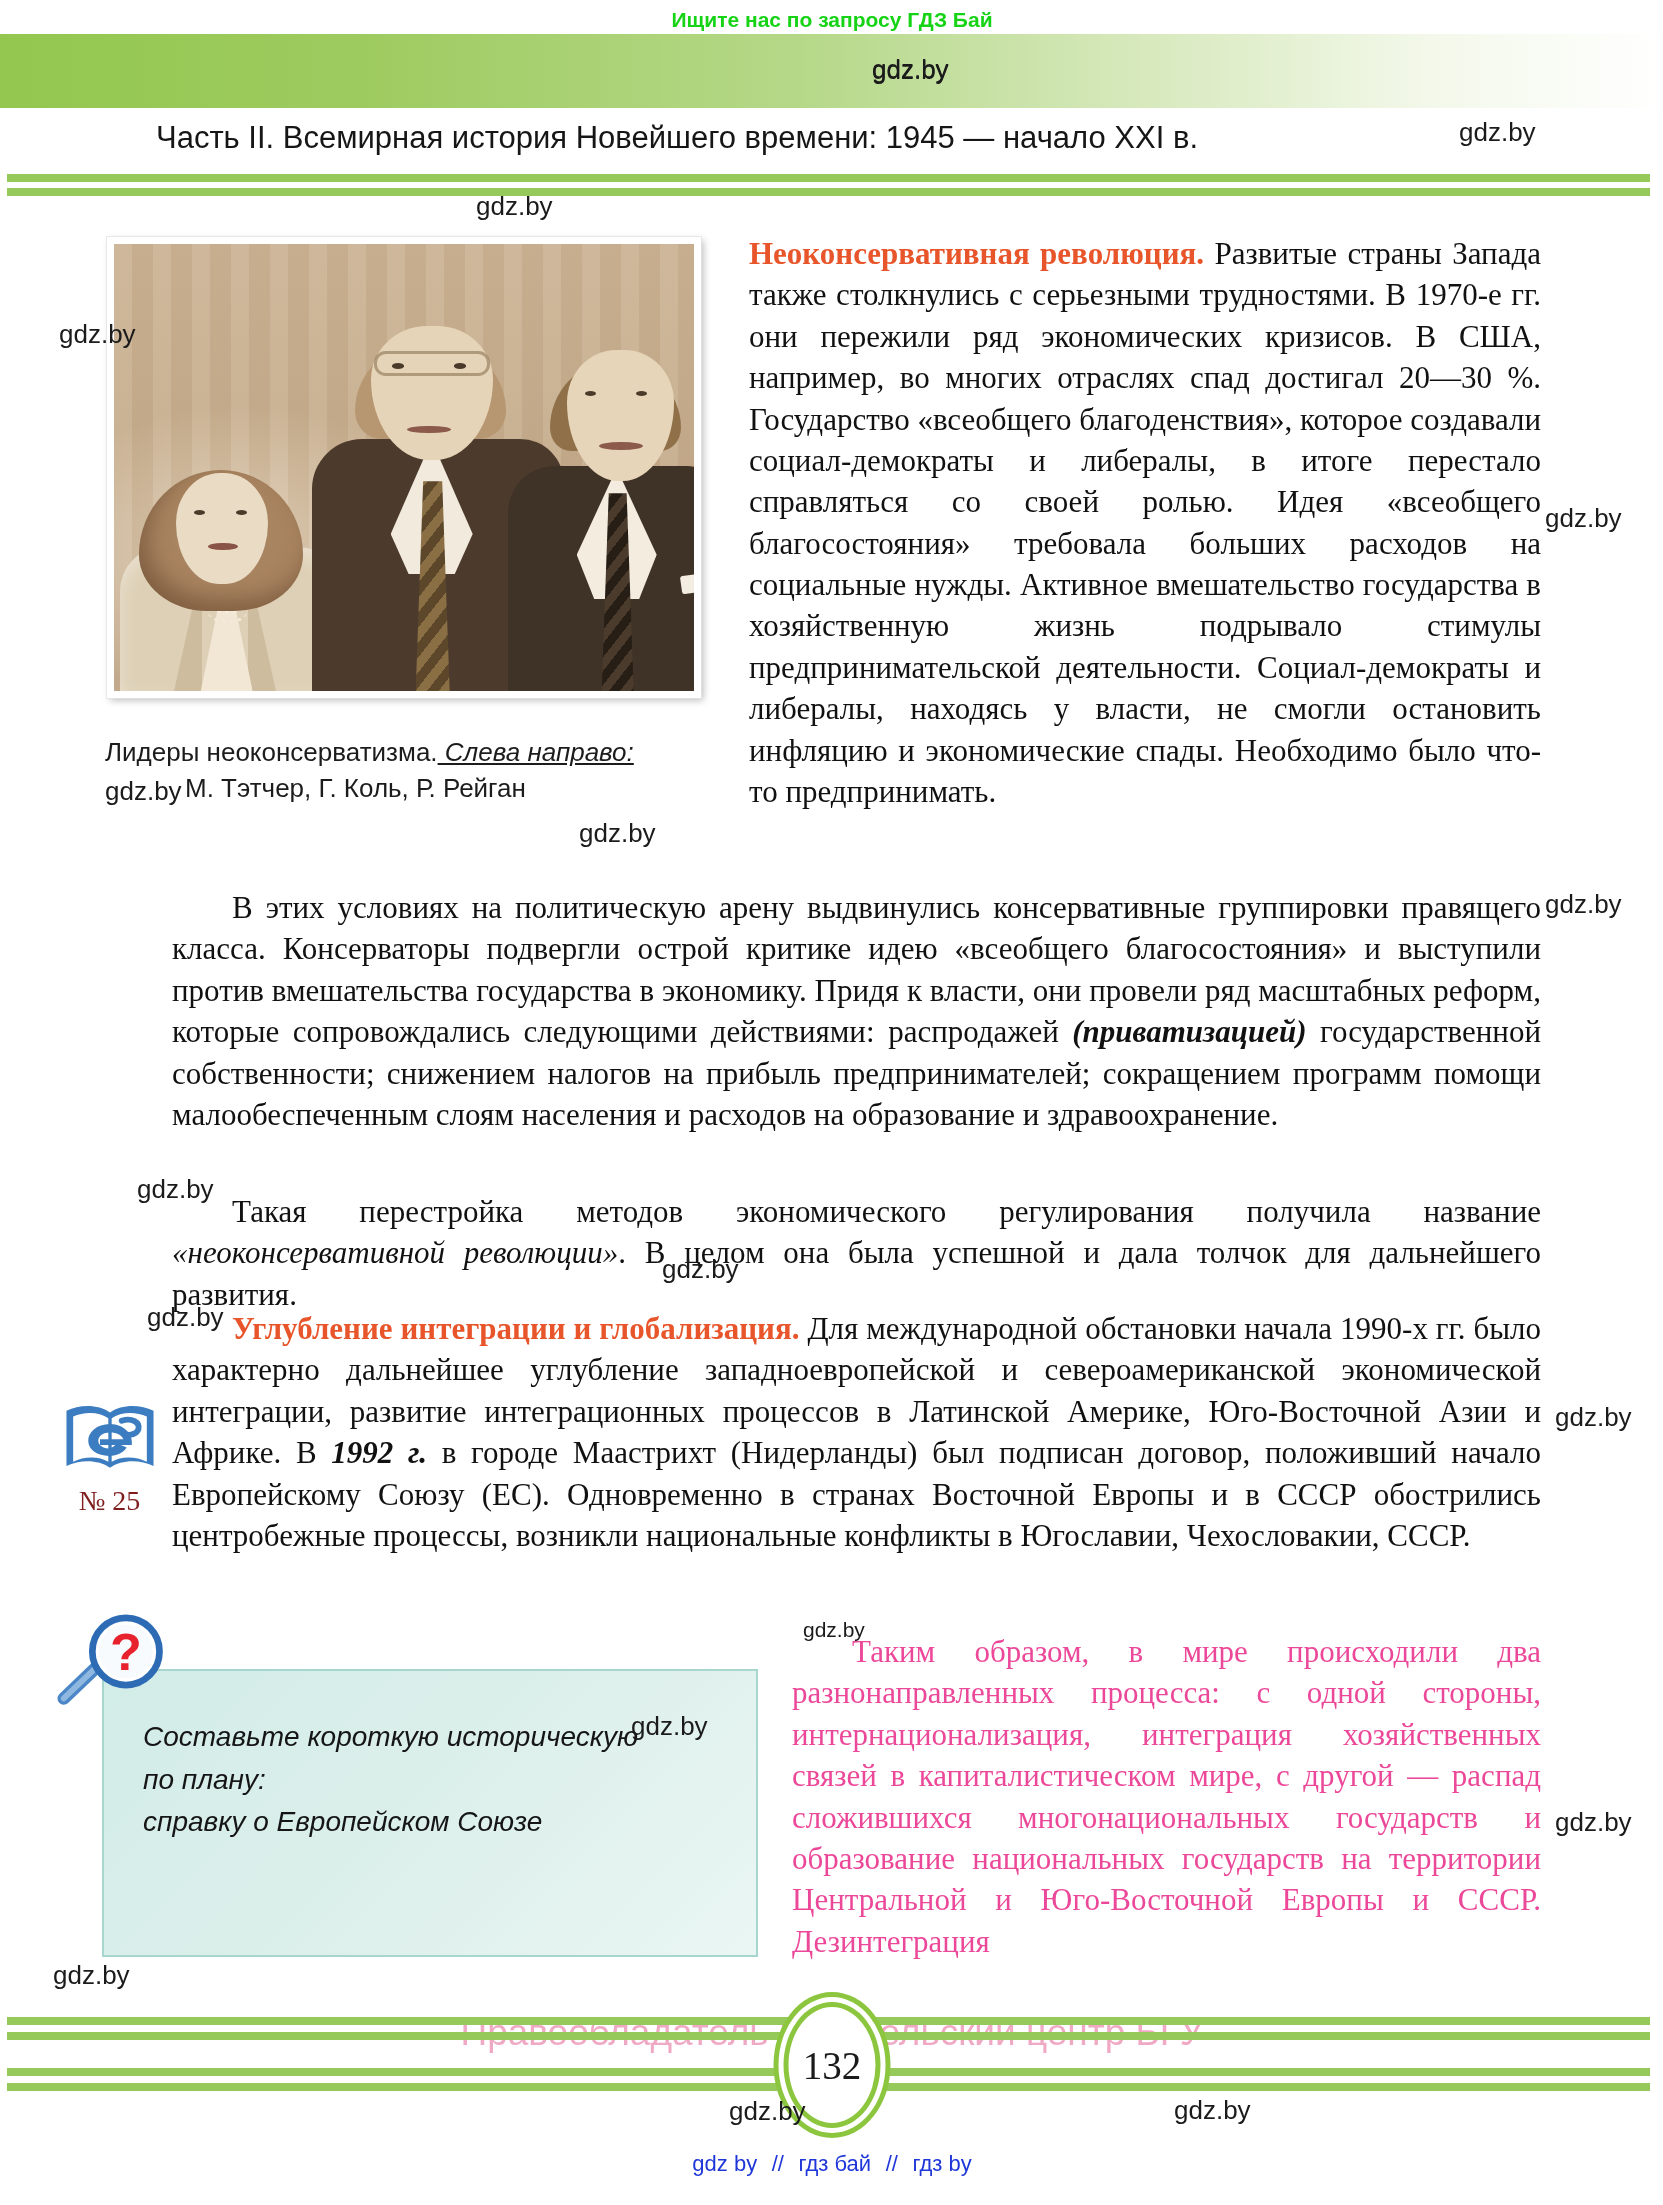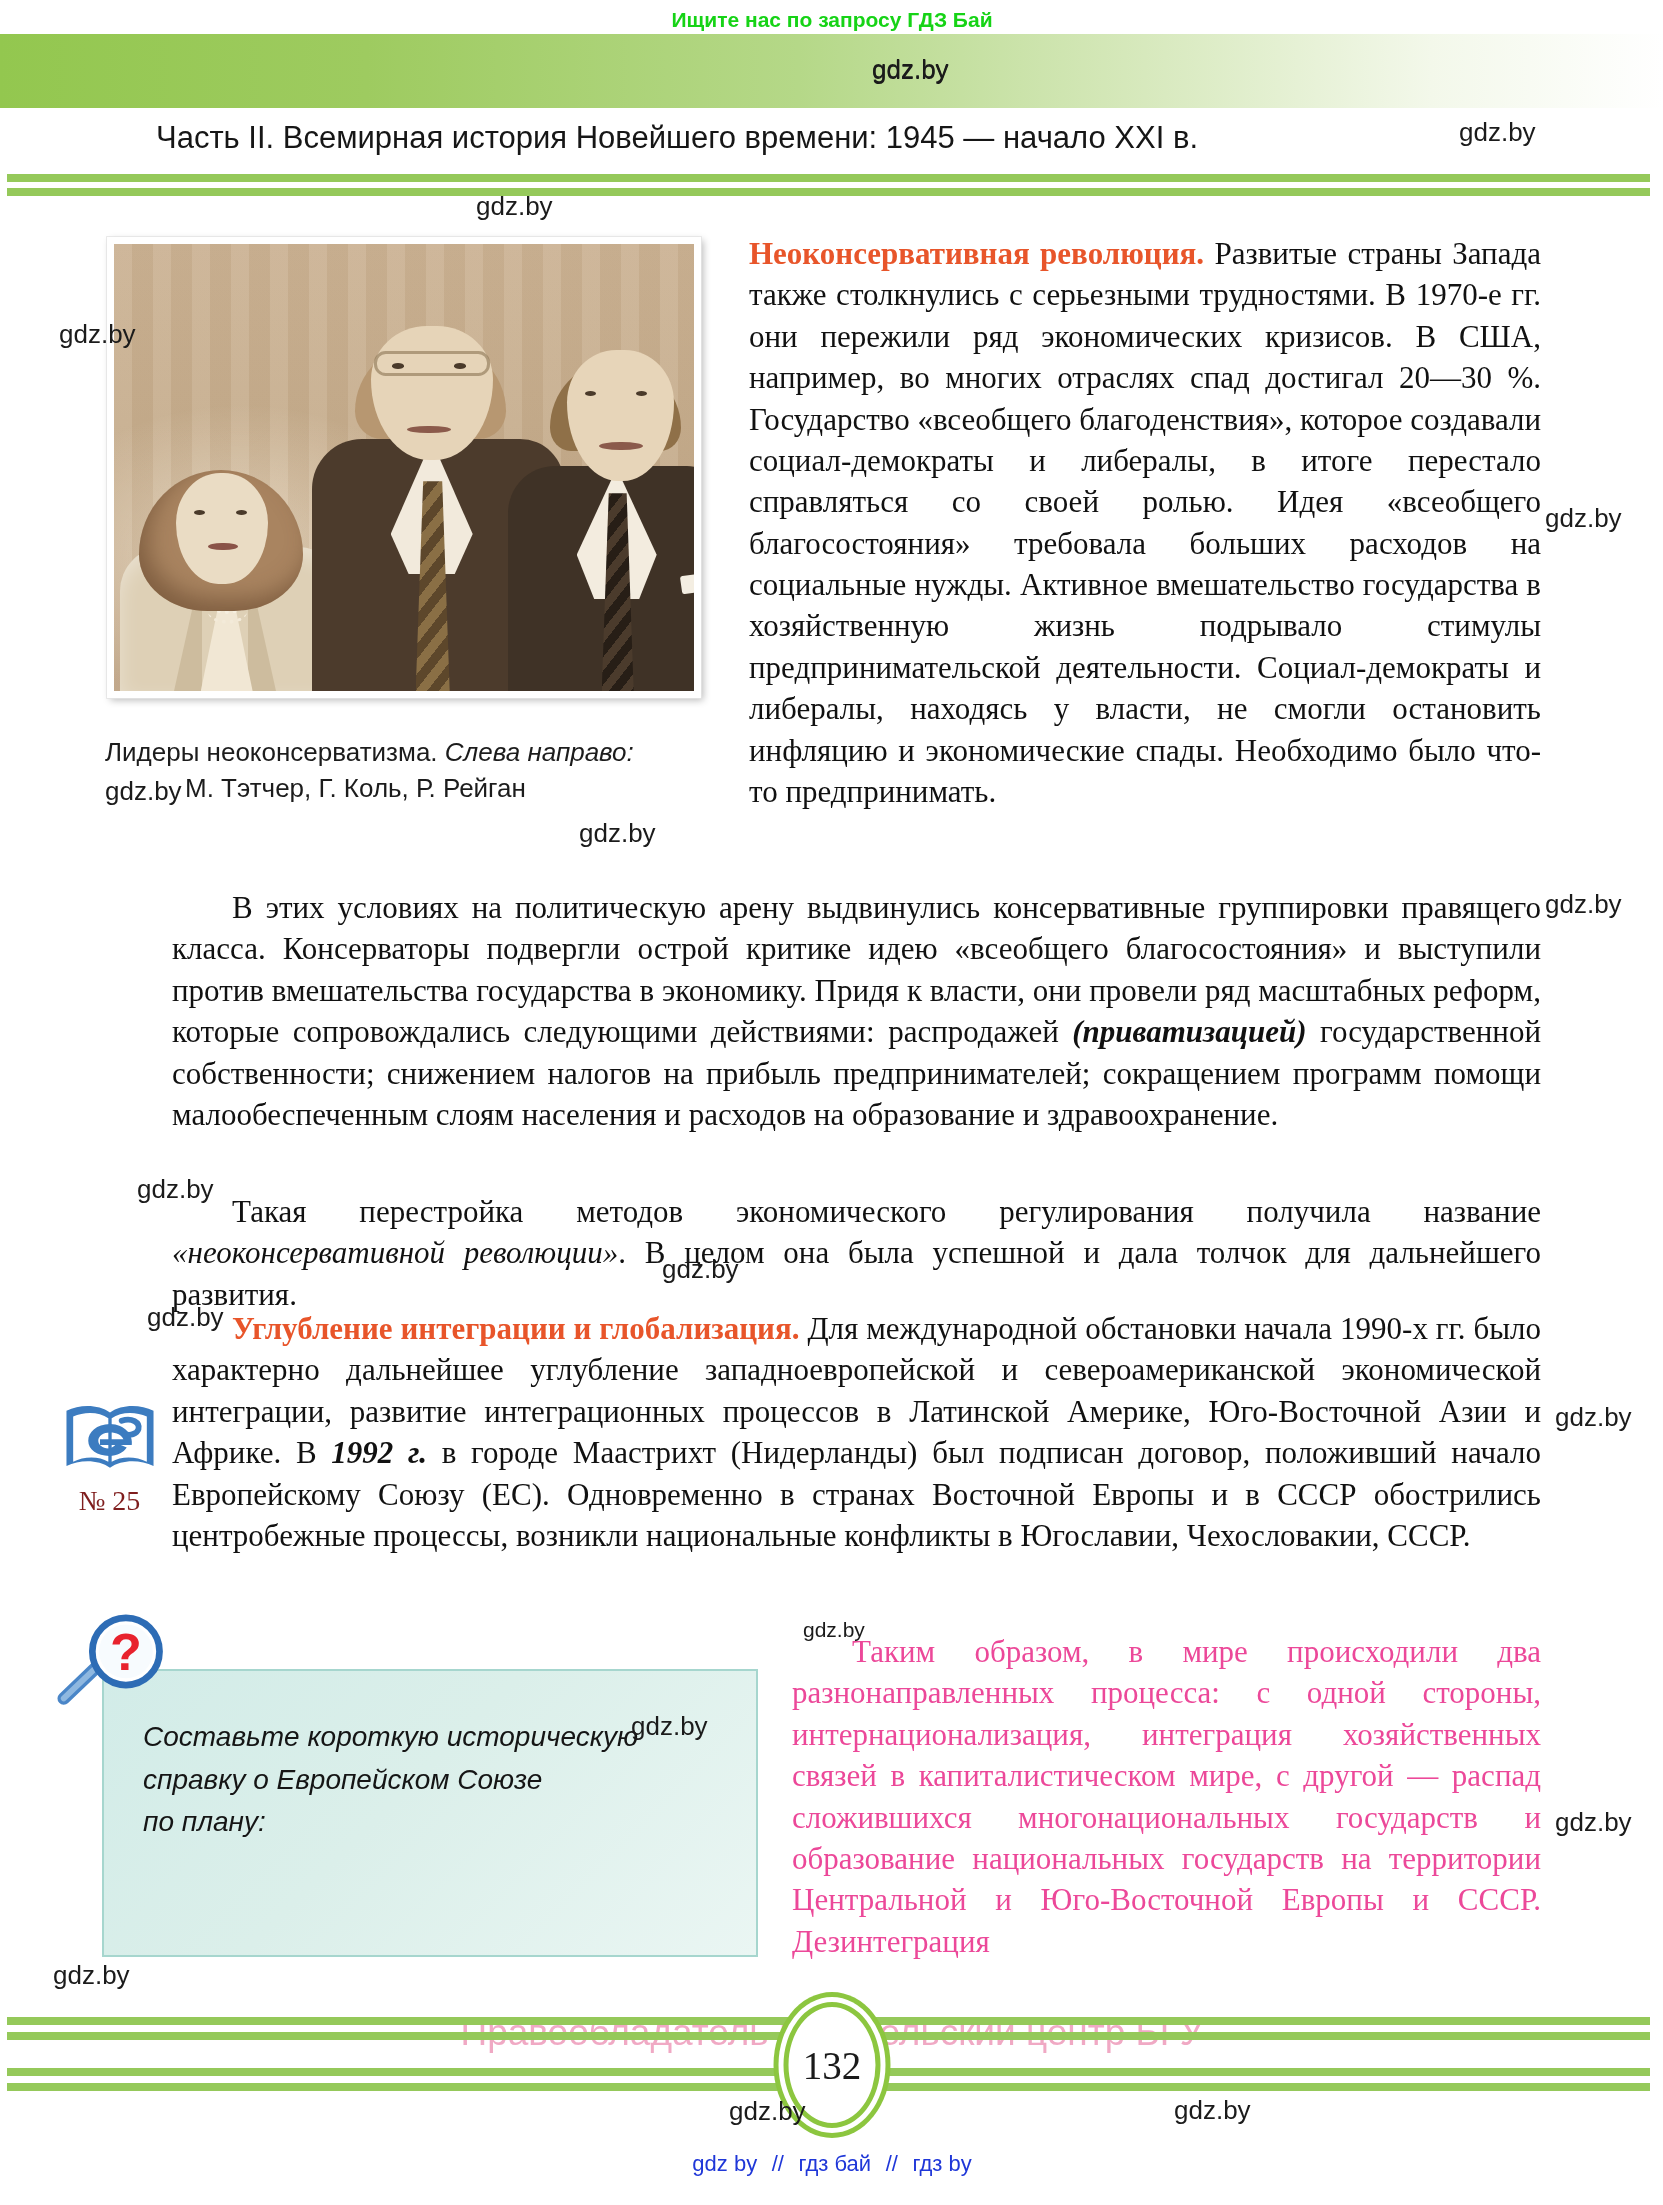--- a/index.html
+++ b/index.html
@@ -175,21 +175,21 @@
     left:567px; bottom:99px; width:34px; height:18.4px; background:#f4eee2;
     transform:rotate(-8deg); border-radius:2.5px;
   }
 
   
   .caption{
     position:absolute; left:105px; top:735px; width:637px;
     font-family:"Liberation Sans", sans-serif;
     font-size:26px; line-height:1.38; color:#1c1c1c;
   }
-  .caption i{ font-style:italic; }
+  .caption i{ font-style:italic;text-decoration:underline; }
   .caption .line2{ margin-left:80px; }
 
   
   .col-right{
     position:absolute; left:749px; top:233px; width:792px;
     font-size:31px; line-height:1.335;
     text-align:justify; text-justify:inter-word;
     color:#111;
   }
   .full-block{
@@ -387,22 +387,22 @@
     <svg width="126" height="101" viewBox="0 0 150 120" aria-hidden="true">
       <line x1="14" y1="104" x2="58" y2="62" stroke="#4a86c8" stroke-width="15" stroke-linecap="round"></line>
       <line x1="14" y1="104" x2="58" y2="62" stroke="#8fb8e0" stroke-width="7" stroke-linecap="round"></line>
       <circle cx="88" cy="48" r="40" fill="#ffffff" stroke="#2d6cb5" stroke-width="8"></circle>
       <circle cx="88" cy="48" r="32" fill="#f7fbfe"></circle>
       <text x="88" y="70" font-family="Liberation Sans, sans-serif" font-size="62" font-weight="bold" fill="#e8222d" text-anchor="middle">?</text>
     </svg>
   </span>
   <div class="qbox-inner">
     <div>Составьте короткую историческую</div>
+    <div>по плану:</div>
     <div>справку о Европейском Союзе</div>
-    <div>по плану:</div>
   </div>
 </div>
 
 <div class="col-bottom-right indent">
   <span>Таким образом, в мире происходили два разнонаправленных процесса: с одной стороны, интернационализация, интеграция хозяйственных связей в капиталистическом мире, с другой — распад сложившихся многонациональных государств и образование национальных государств на территории Центральной и Юго-Восточной Европы и СССР. Дезинтеграция</span>
 </div>
 
 <div class="publisher">
   <span>Правообладатель Издательский центр БГУ</span>
 </div>

